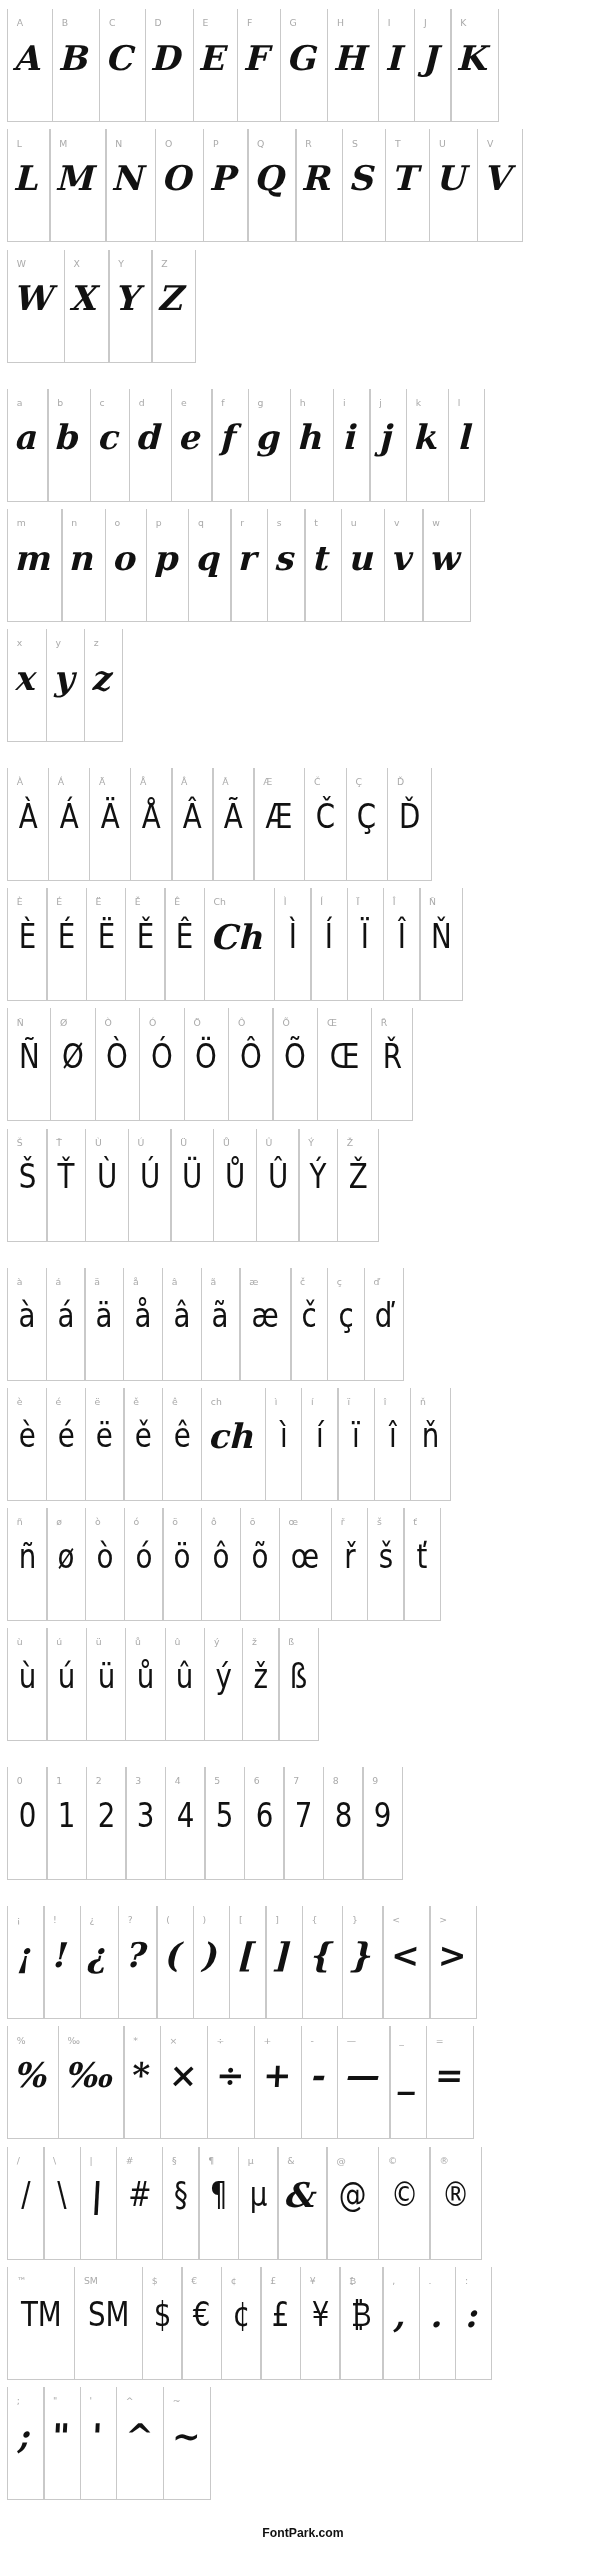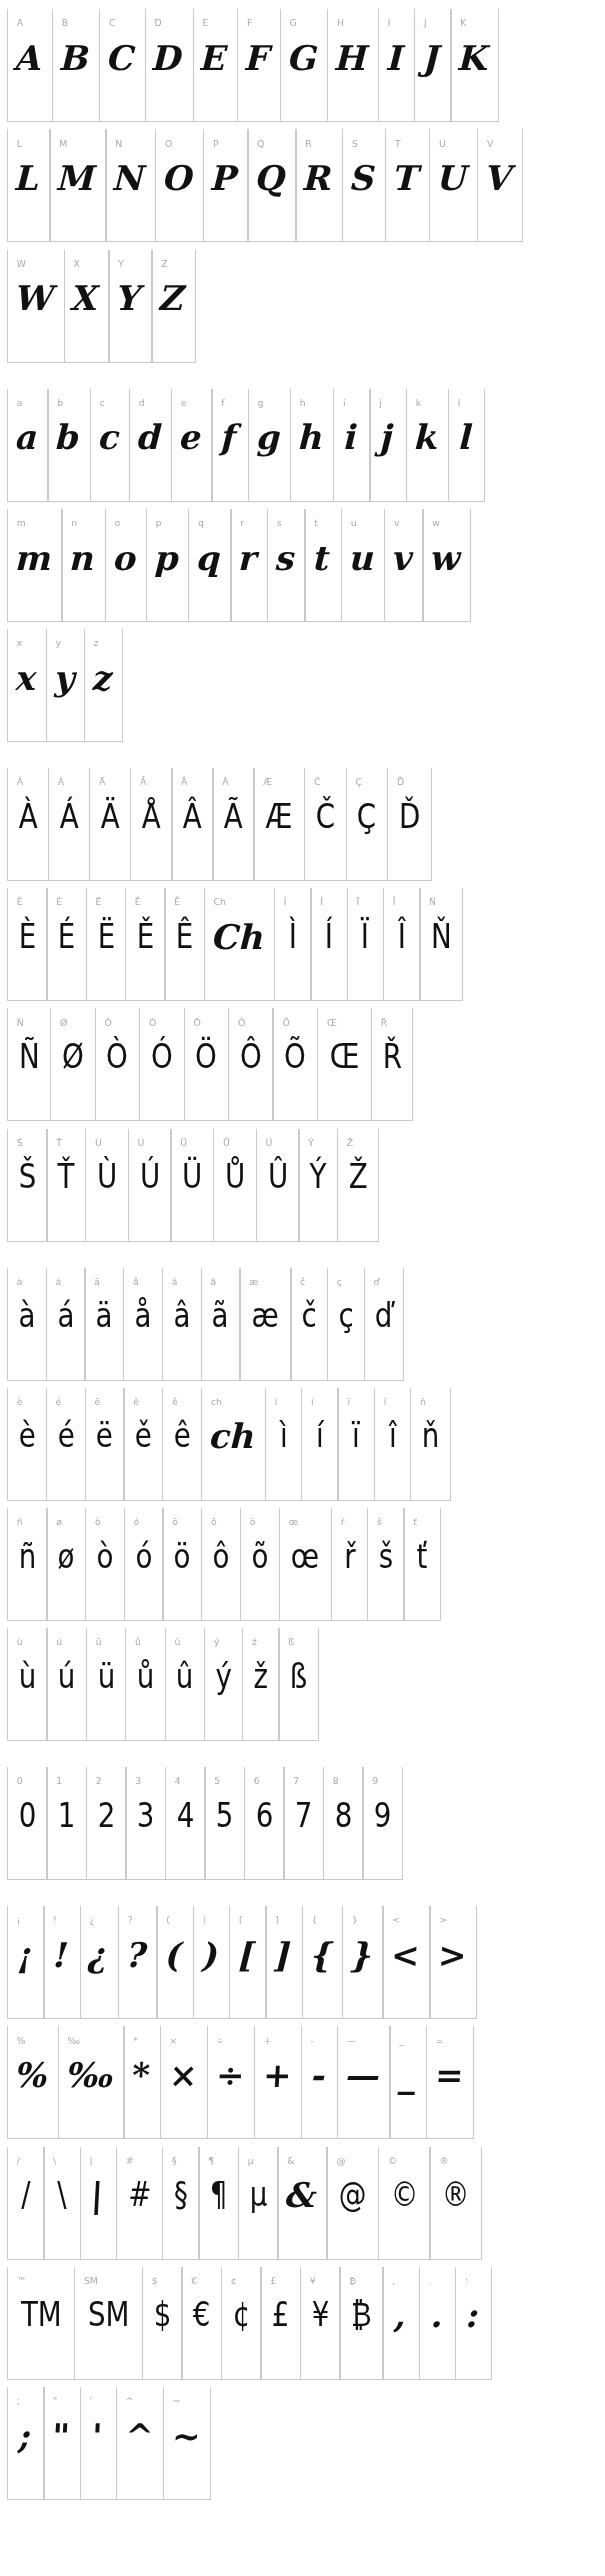--- a/index.html
+++ b/index.html
@@ -864,14 +864,15 @@
             <div class="cell-label">^</div>
             <div class="cell-glyph brush">^</div>
           </div>
           <div class="glyph-cell">
             <div class="cell-label">~</div>
             <div class="cell-glyph brush">~</div>
           </div>
         </div>
       </div>
     </div>
+  <div class="footer">FontPark.com</div>
 </div>
 
 
 </body></html>

